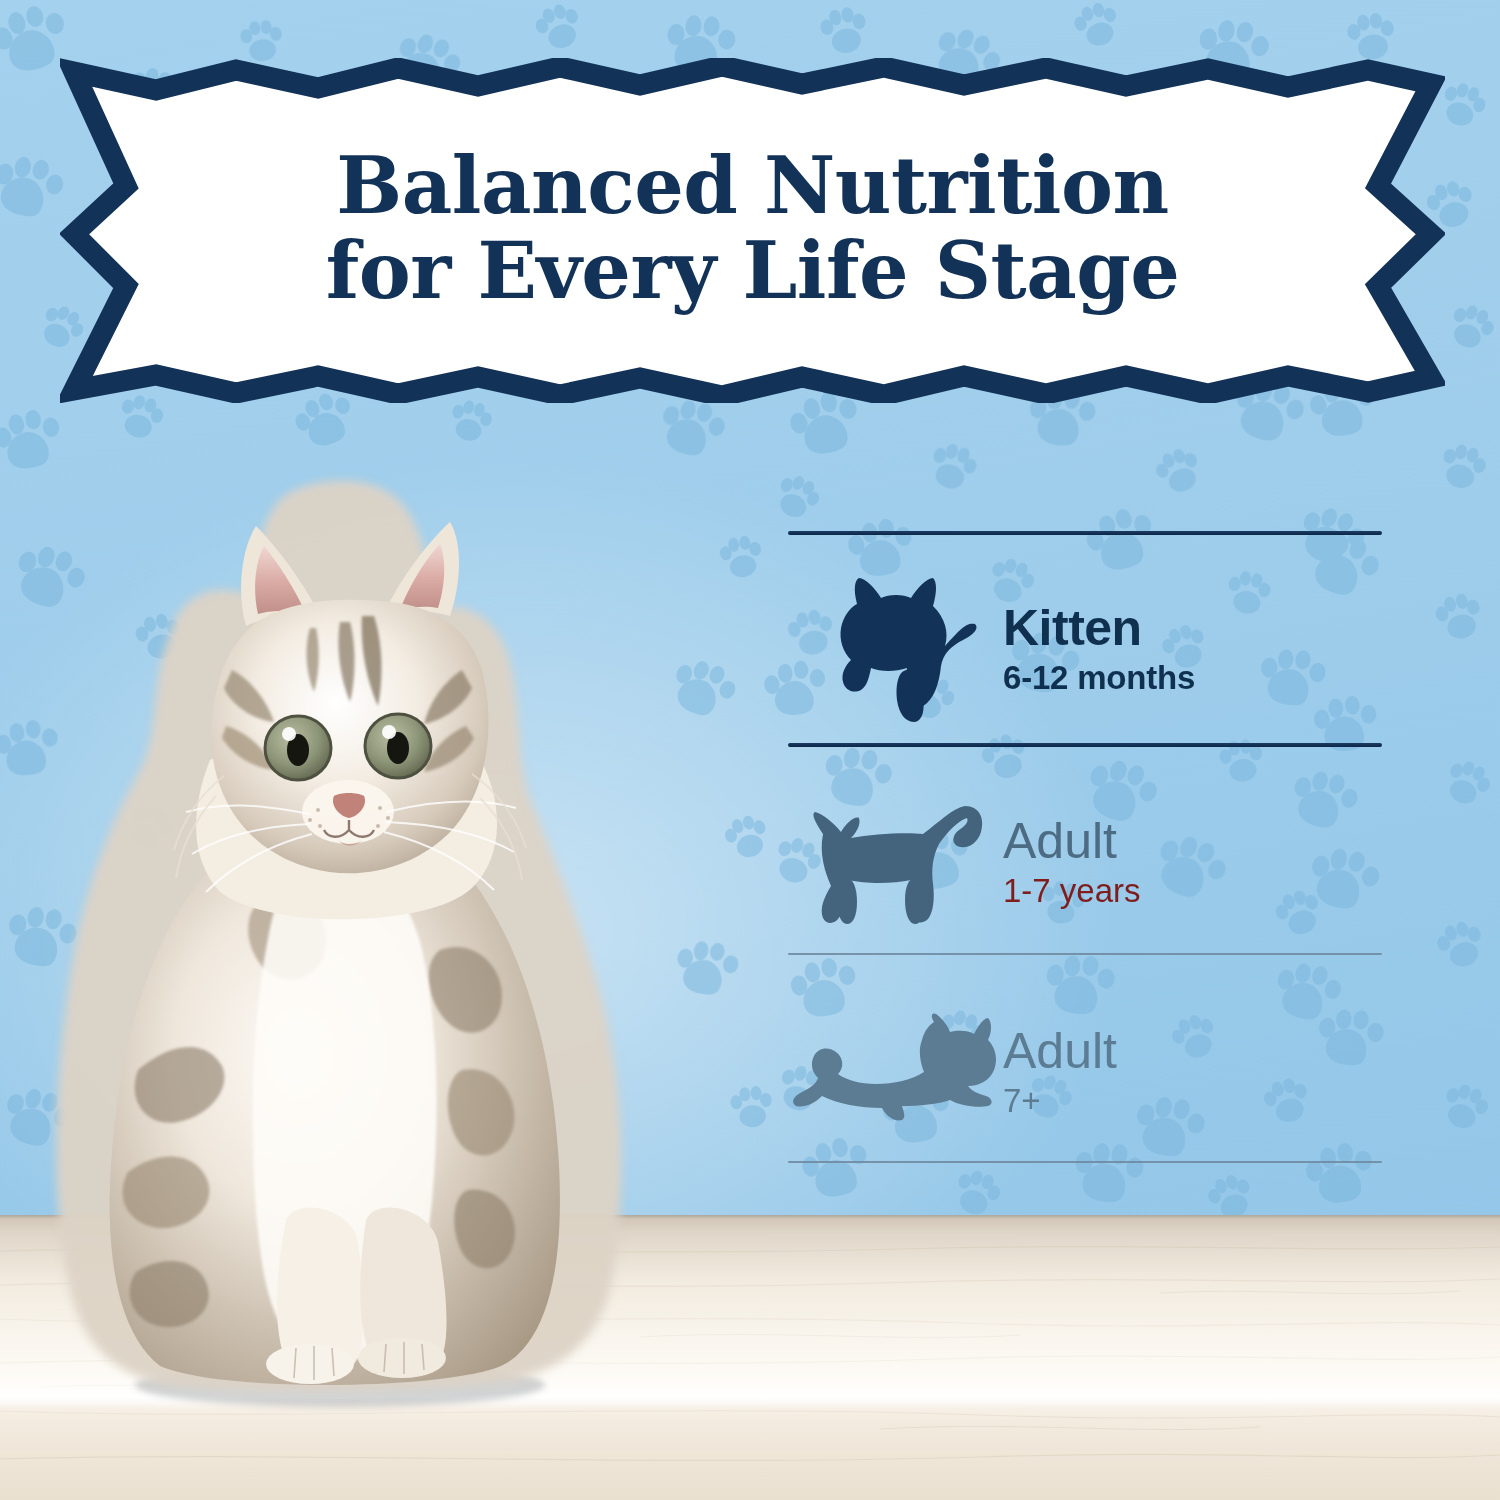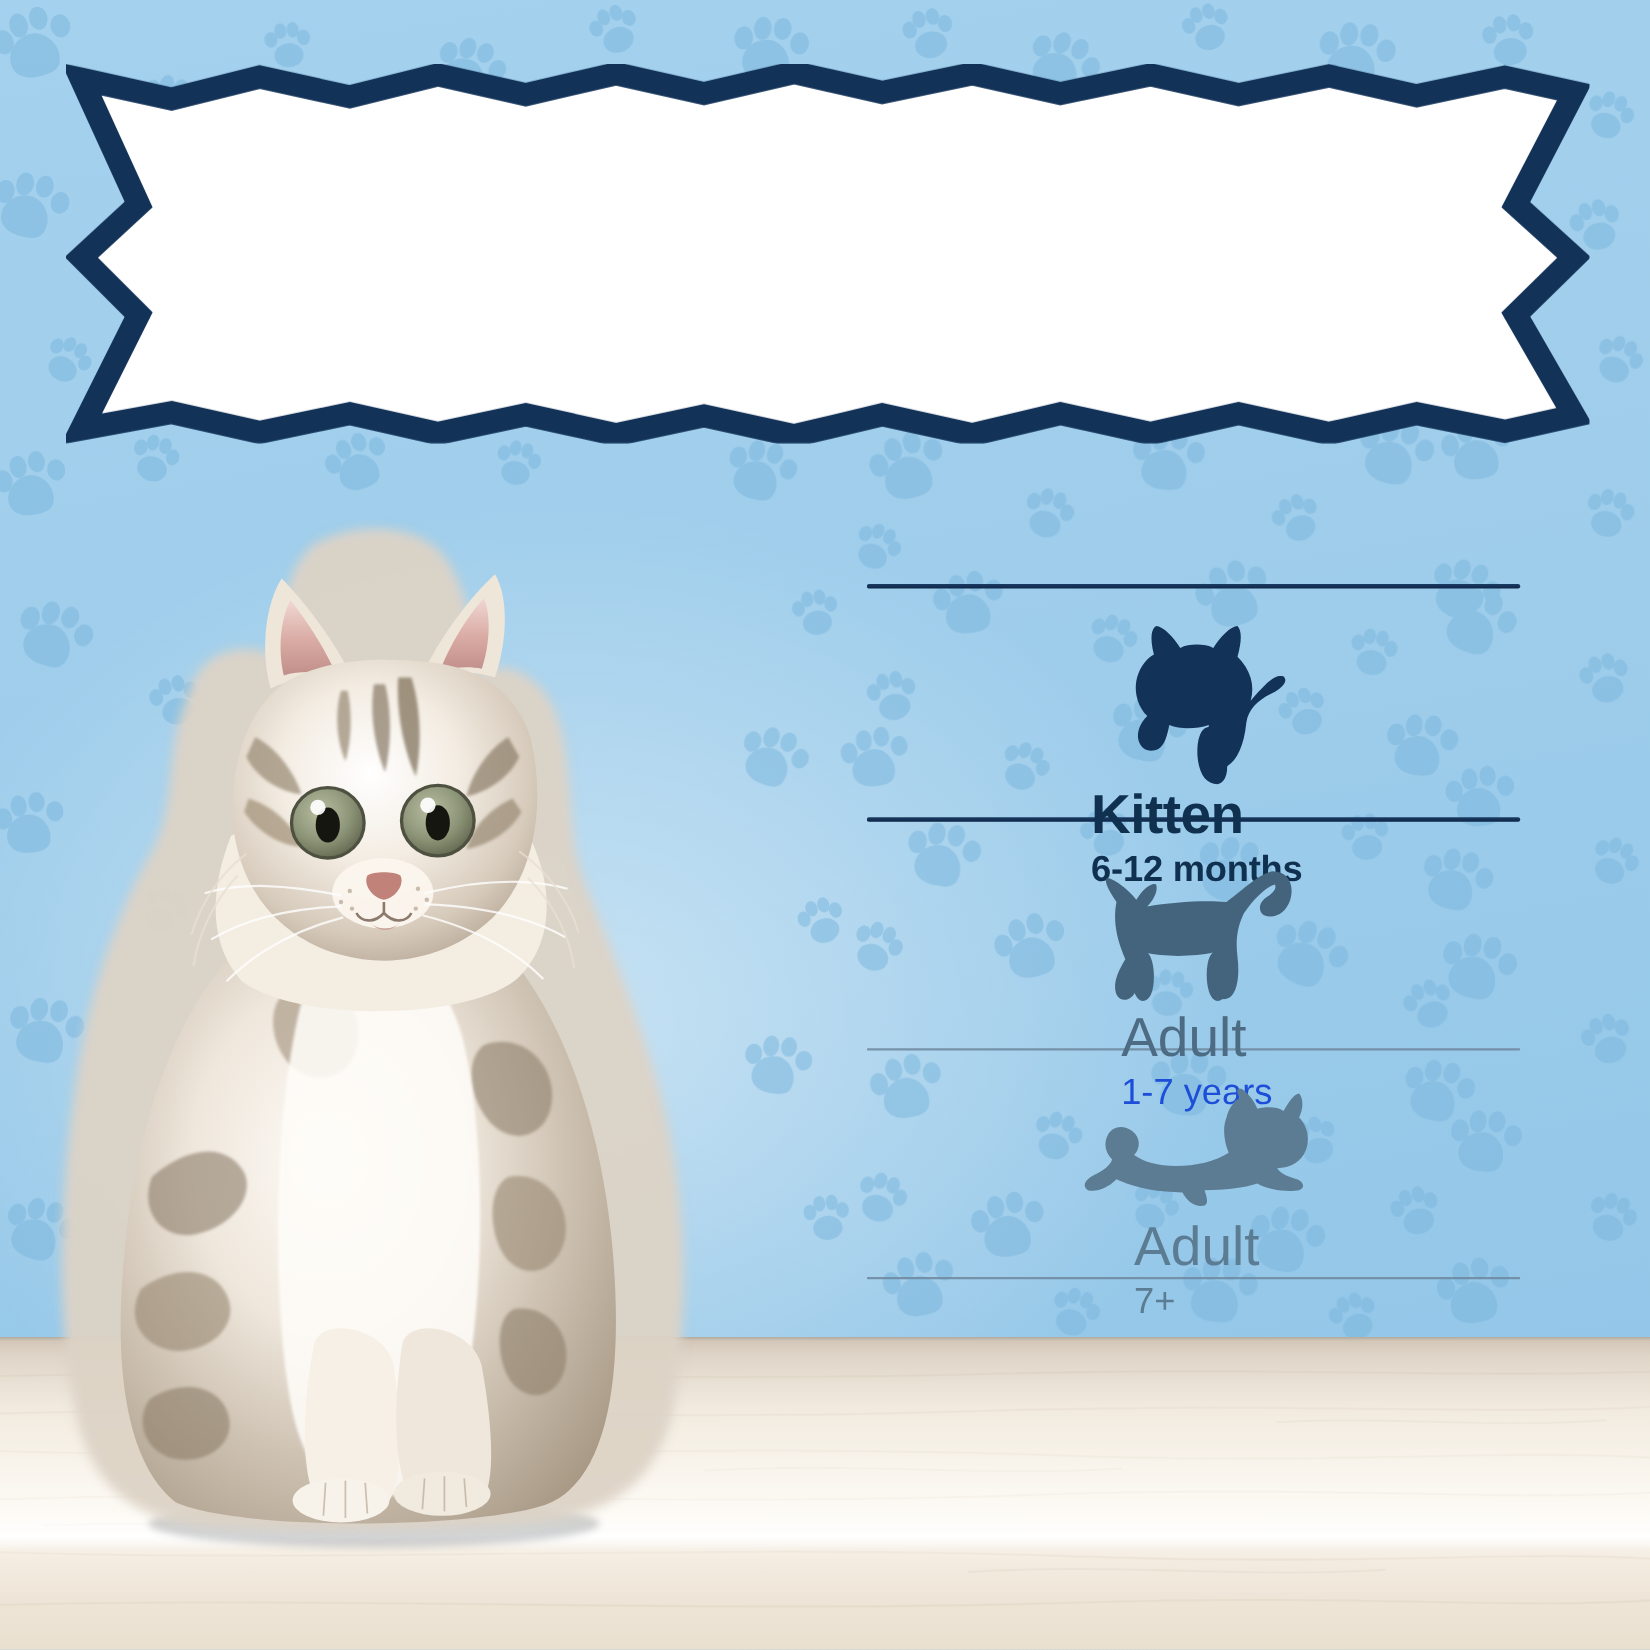--- a/index.html
+++ b/index.html
@@ -55,32 +55,32 @@
   .kitten-photo { position:absolute; left:10px; top:430px; width:700px; height:1010px; }
   .kitten-photo svg { display:block; width:100%; height:100%; }
 
   
   .stages { position:absolute; left:788px; top:520px; width:600px; height:660px; }
 
   .rule { position:absolute; left:0; width:594px; border-radius:2px; }
   .rule.strong { height:4px; background:linear-gradient(to bottom,#1b3c63,#0d2647); }
   .rule.faint  { height:2px; background:#6d879d; opacity:.85; }
 
-  .row { position:absolute; left:0; width:600px; display:flex; align-items:center;flex-direction:column; }
+  .row { position:absolute; left:0; width:600px; display:flex; align-items:center; }
   .row .glyph { width:215px; display:flex; justify-content:center; align-items:center; flex:none; }
   .row .glyph svg { display:block; }
   .row .copy { flex:1; }
   .row .ttl { line-height:1.0; }
   .row .sub { line-height:1.05; }
 
   .row-kitten .ttl { font-size:50px; font-weight:700; color:#10304f; letter-spacing:-0.5px; }
   .row-kitten .sub { font-size:33px; font-weight:700; color:#10304f; margin-top:8px; letter-spacing:-0.2px; }
 
   .row-adult1 .ttl { font-size:50px; font-weight:400; color:#4d6c84; letter-spacing:0px; }
-  .row-adult1 .sub { font-size:33px; font-weight:400; color:#1d4ed8; margin-top:8px; }
+  .row-adult1 .sub { font-size:33px; font-weight:400; color:#7f1d1d; margin-top:8px; }
 
   .row-adult2 .ttl { font-size:50px; font-weight:400; color:#5c7c93; letter-spacing:0px; }
   .row-adult2 .sub { font-size:33px; font-weight:400; color:#5c7c93; margin-top:8px; }
 </style>
 </head>
 <body>
 
 <div id="stage">
 
   <div class="bg-base"></div>
@@ -392,20 +392,24 @@
     <svg viewBox="0 0 1385 345" preserveAspectRatio="none" xmlns="http://www.w3.org/2000/svg">
       <path d="M14 14 L 96 32 L 176 12 L 258 30 L 338 10 L 418 28 L 500 9
                L 580 27 L 662 8 L 742 26 L 824 9 L 904 27 L 986 10
                L 1066 28 L 1148 11 L 1228 29 L 1308 12 L 1371 26
                L 1318 128 L 1371 176 L 1318 228 L 1371 320
                L 1308 334 L 1228 318 L 1148 336 L 1066 318 L 986 336
                L 904 318 L 824 337 L 742 319 L 662 338 L 580 320
                L 500 337 L 418 319 L 338 336 L 258 318 L 176 335 L 96 317 L 14 332
                L 66 228 L 14 176 L 66 128 Z" fill="#ffffff" stroke="#123258" stroke-width="21" stroke-linejoin="miter"></path>
     </svg>
+    <div class="banner-text">
+      <div class="bl1">Balanced Nutrition</div>
+      <div class="bl2">for Every Life Stage</div>
+    </div>
   </div>
 
   <div class="stages">
 
     <div class="rule strong" style="top:11px"></div>
     <div class="rule strong" style="top:223px"></div>
     <div class="rule faint" style="top:433px"></div>
     <div class="rule faint" style="top:641px"></div>
 
     <div class="row row-kitten" style="top:45px; height:168px">

